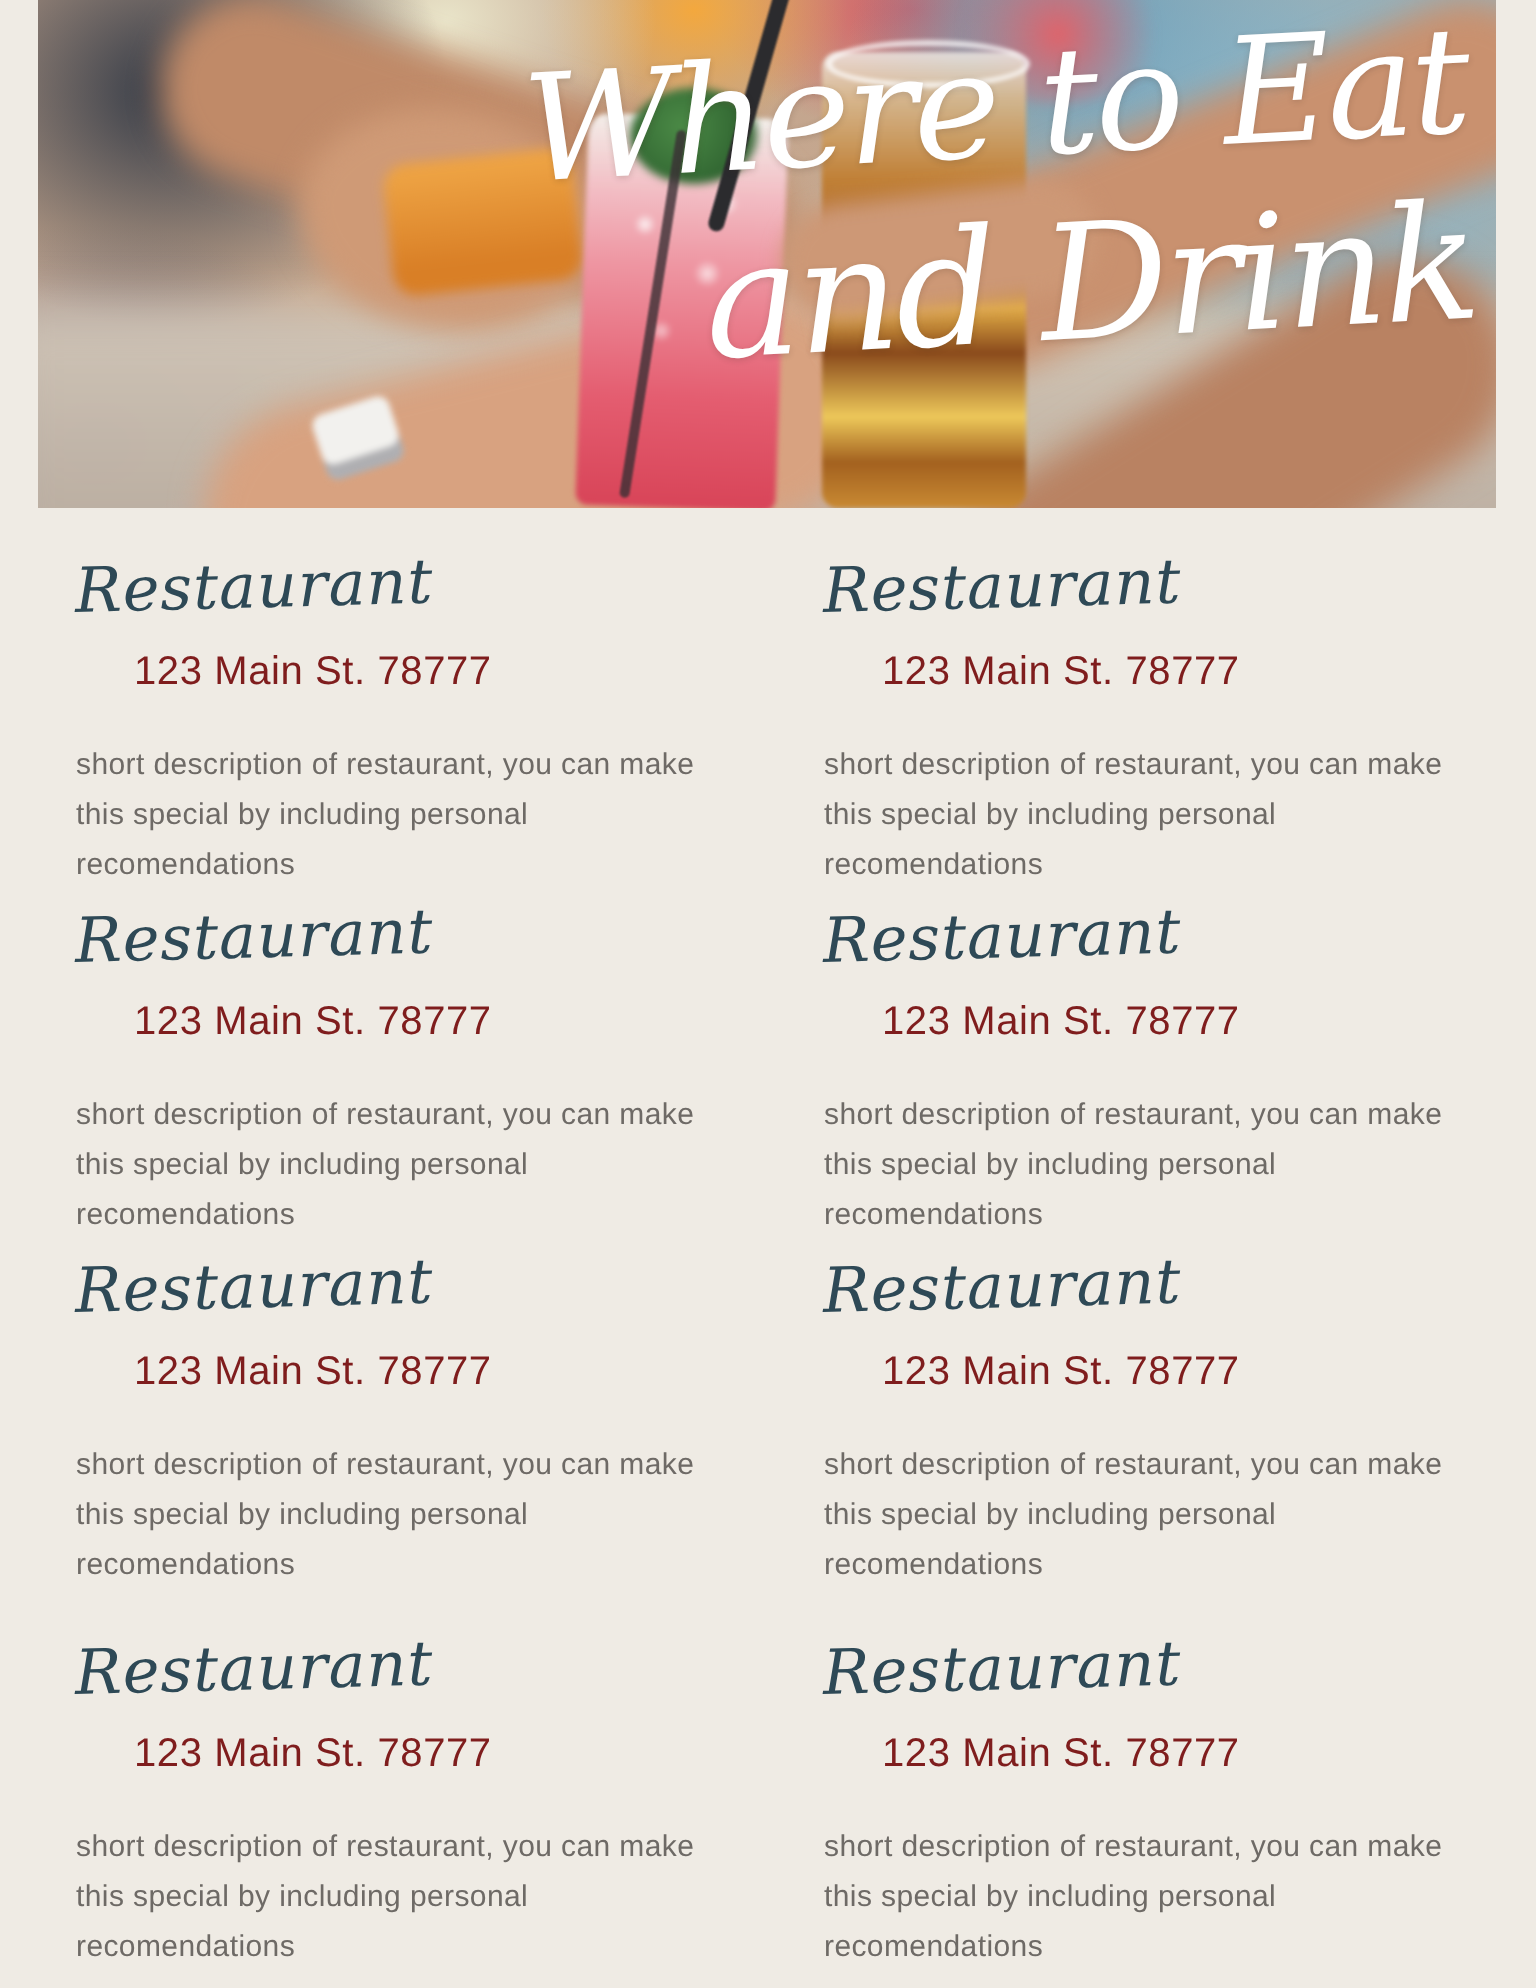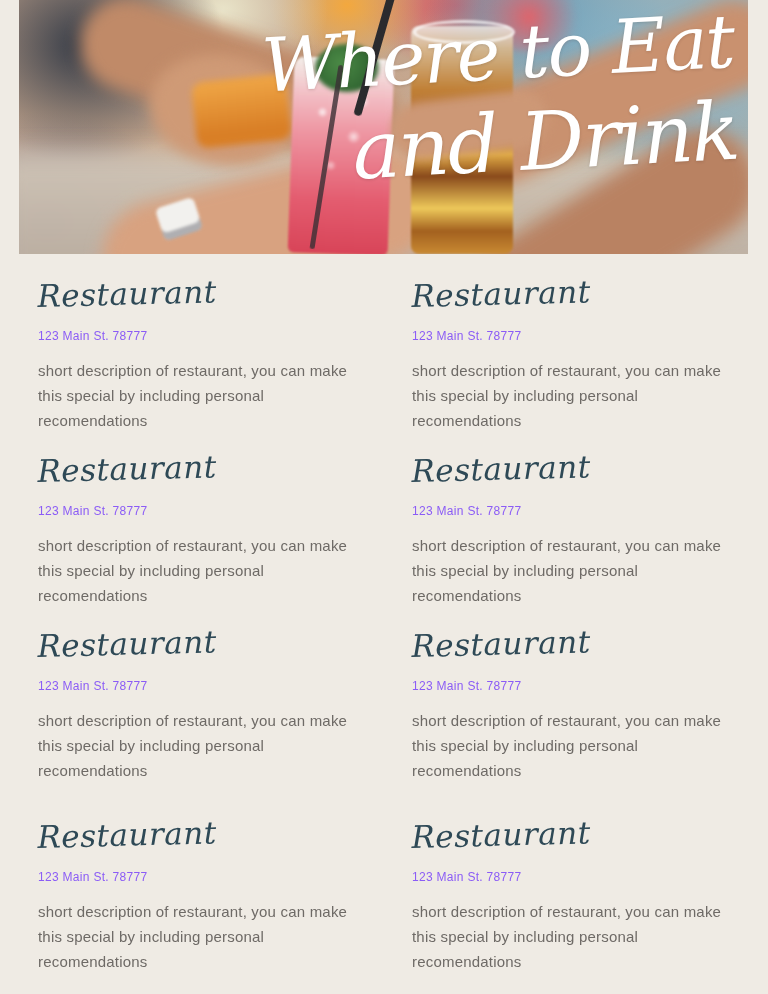--- a/index.html
+++ b/index.html
@@ -137,25 +137,25 @@
   .entry { height: 175px; }
   .entry.spaced { margin-top: 16px; }
   .entry-name {
     font-family: "DejaVu Serif", serif; font-style: italic;
     font-size: 31px; line-height: 40px;
     color: #2E4956; letter-spacing: .5px;
     transform: rotate(-1.5deg); transform-origin: left bottom;
   }
   .entry-address {
     margin-top: 9px;
-    font-size: 12px; line-height: 22px;
-    color: #8b5cf6; letter-spacing: .3px;
+    font-size: 20px; line-height: 22px;
+    color: #7f1d1d; letter-spacing: .3px; margin-left: 29px;
   }
   .entry-desc {
-    margin-top: 11px;
+    margin-top: 23px;
     font-size: 15px; line-height: 25px;
     color: #6E6A66; letter-spacing: .2px;
   }
 </style>
 </head>
 <body>
 
 <div>
 
   <div class="hero">

